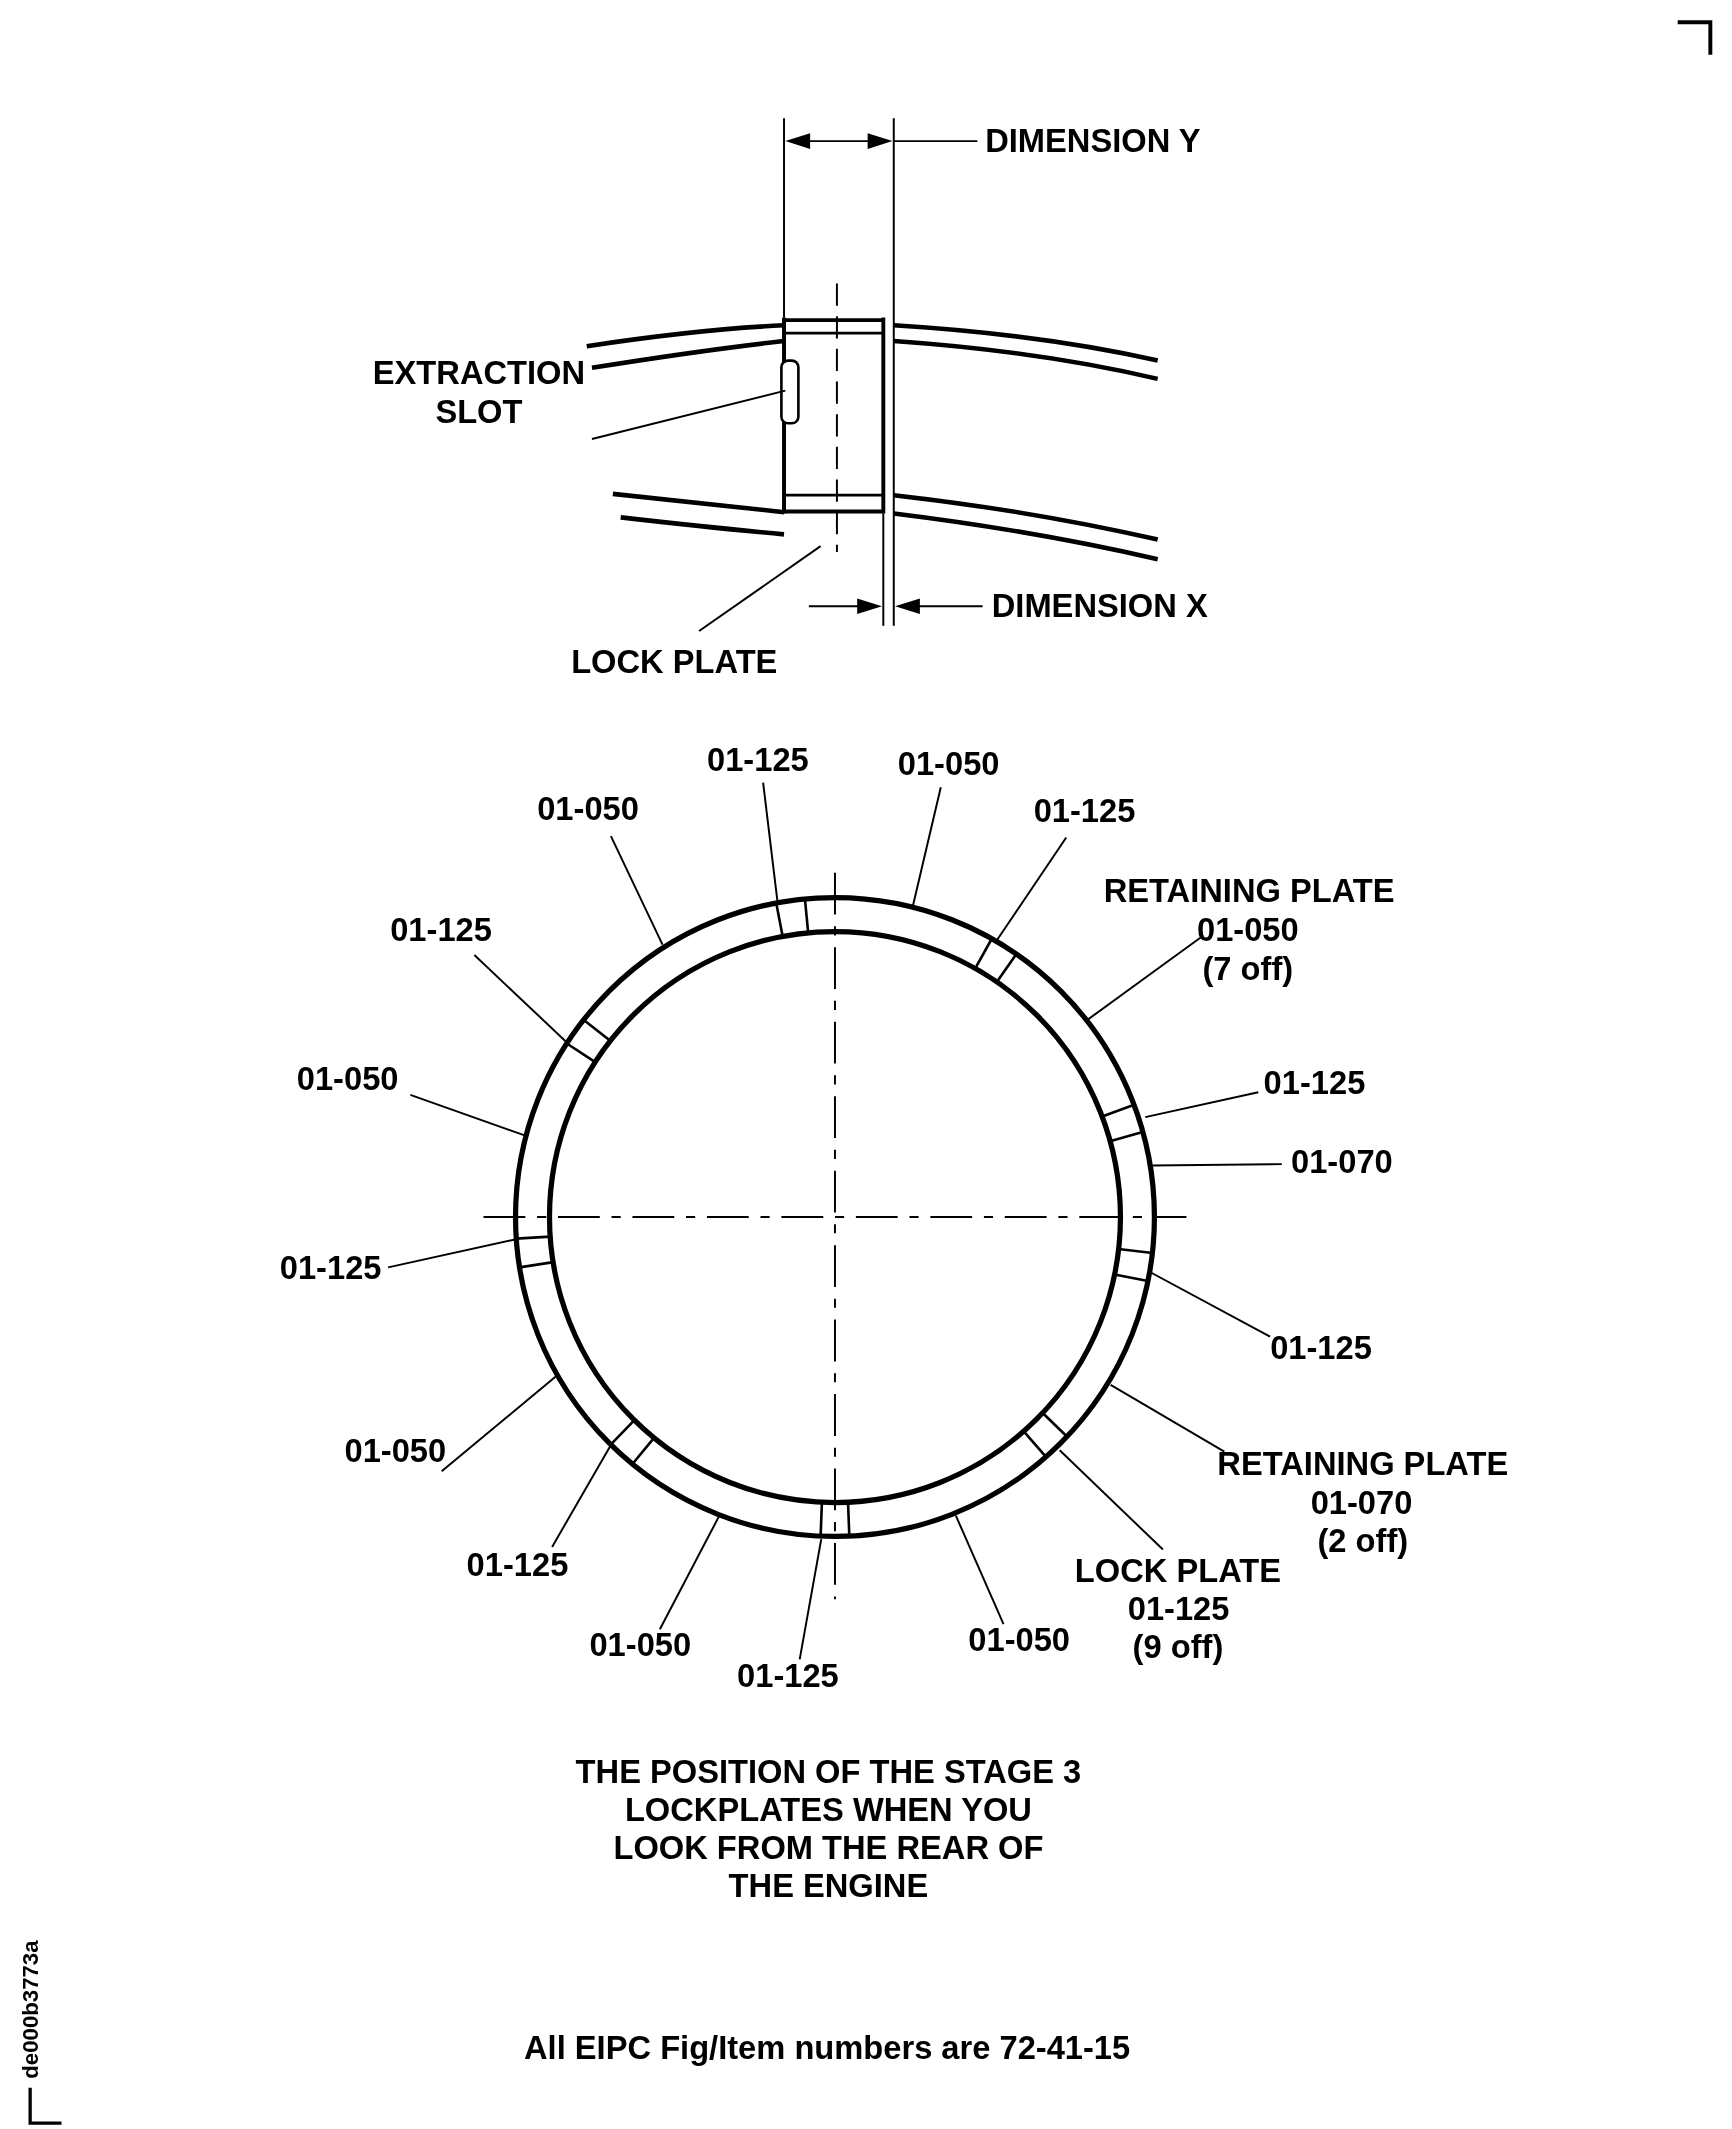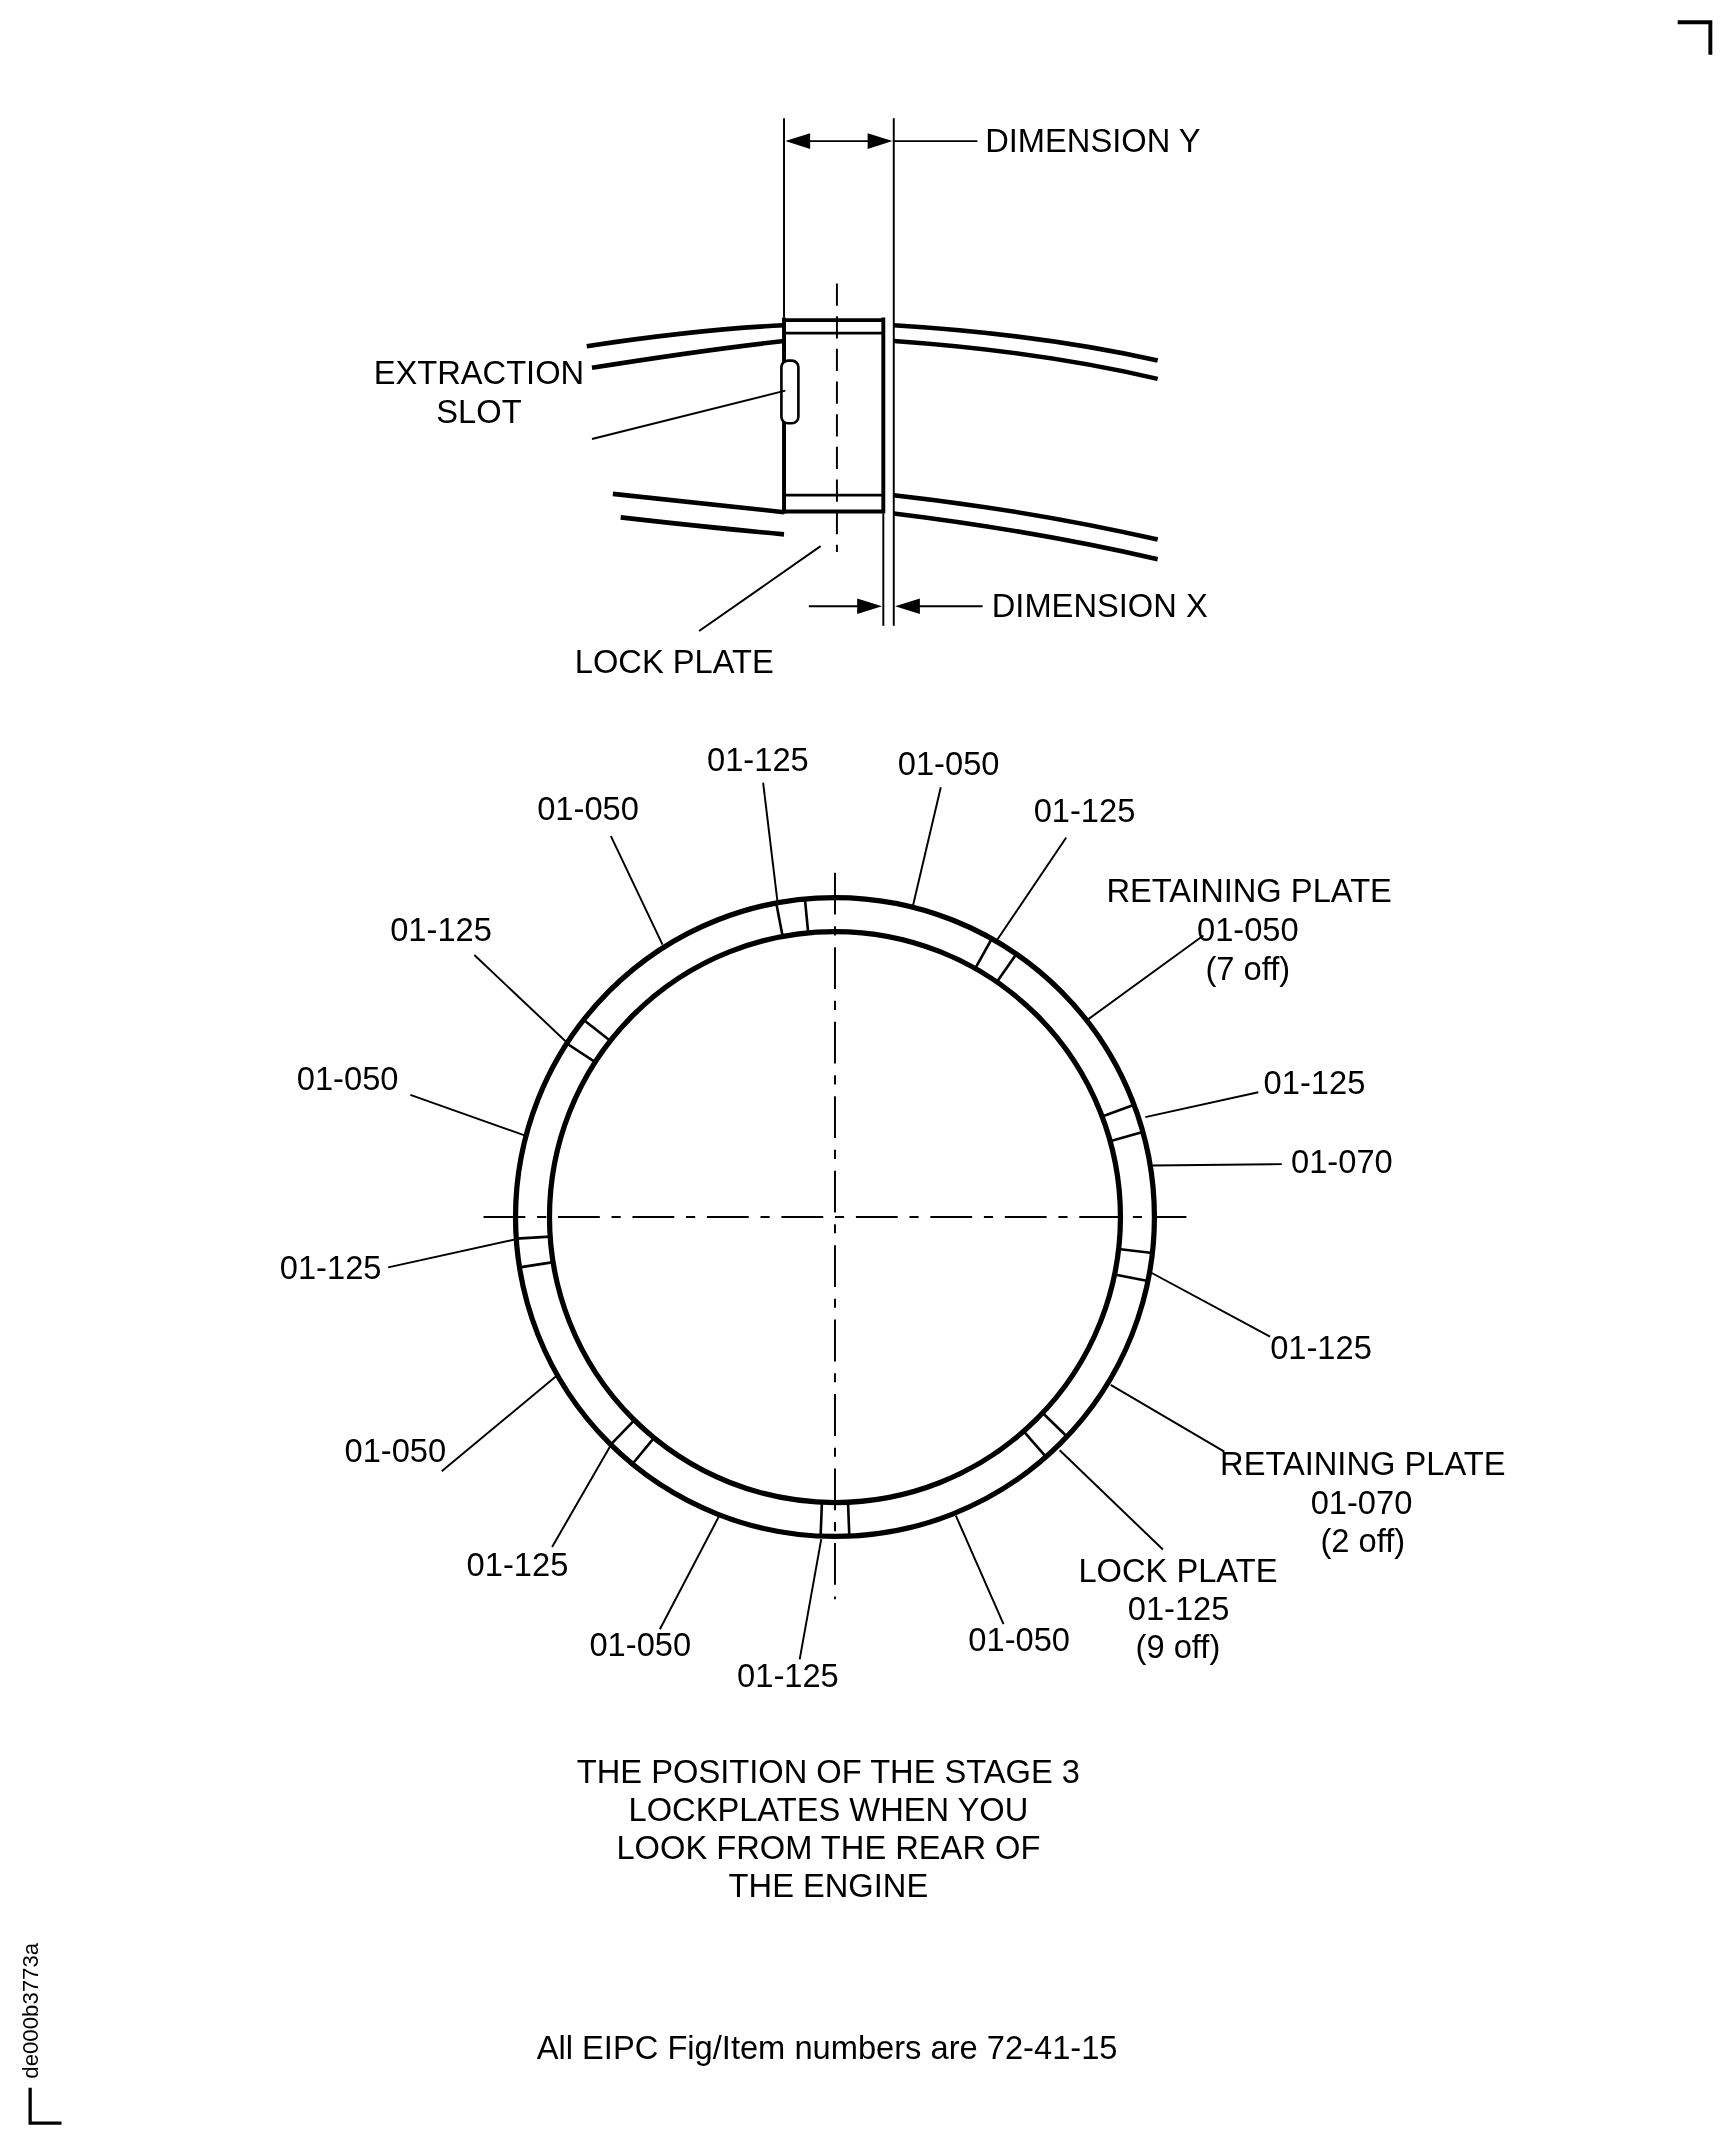--- a/index.html
+++ b/index.html
@@ -6,20 +6,21 @@
     margin: 0;
     padding: 0;
     background: #ffffff;
   }
   .page {
     position: relative;
     width: 1732px;
     height: 2129px;
     background: #ffffff;
     font-family: "Liberation Sans", sans-serif;
+    font-weight: bold;
   }
   svg { display: block; }
   svg text {
     font-family: "Liberation Sans", sans-serif;
     fill: #000000;
   }
   .lbl   { font-size: 50px; }
   .code  { font-size: 34px; }
   .ink   { stroke: #000000; fill: none; }
   .w3 { stroke-width: 3; }

